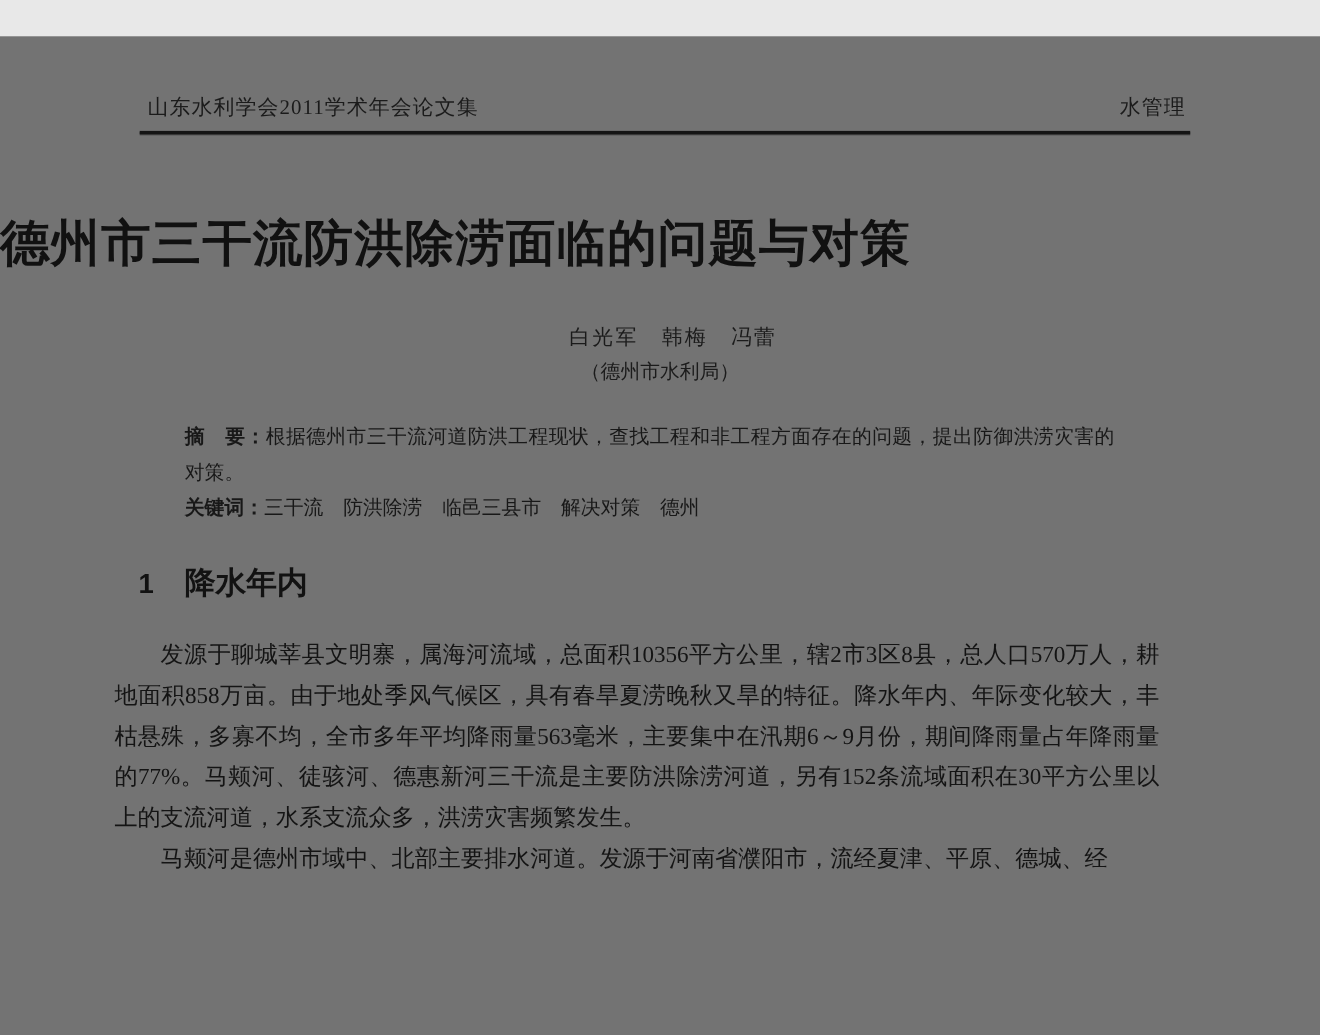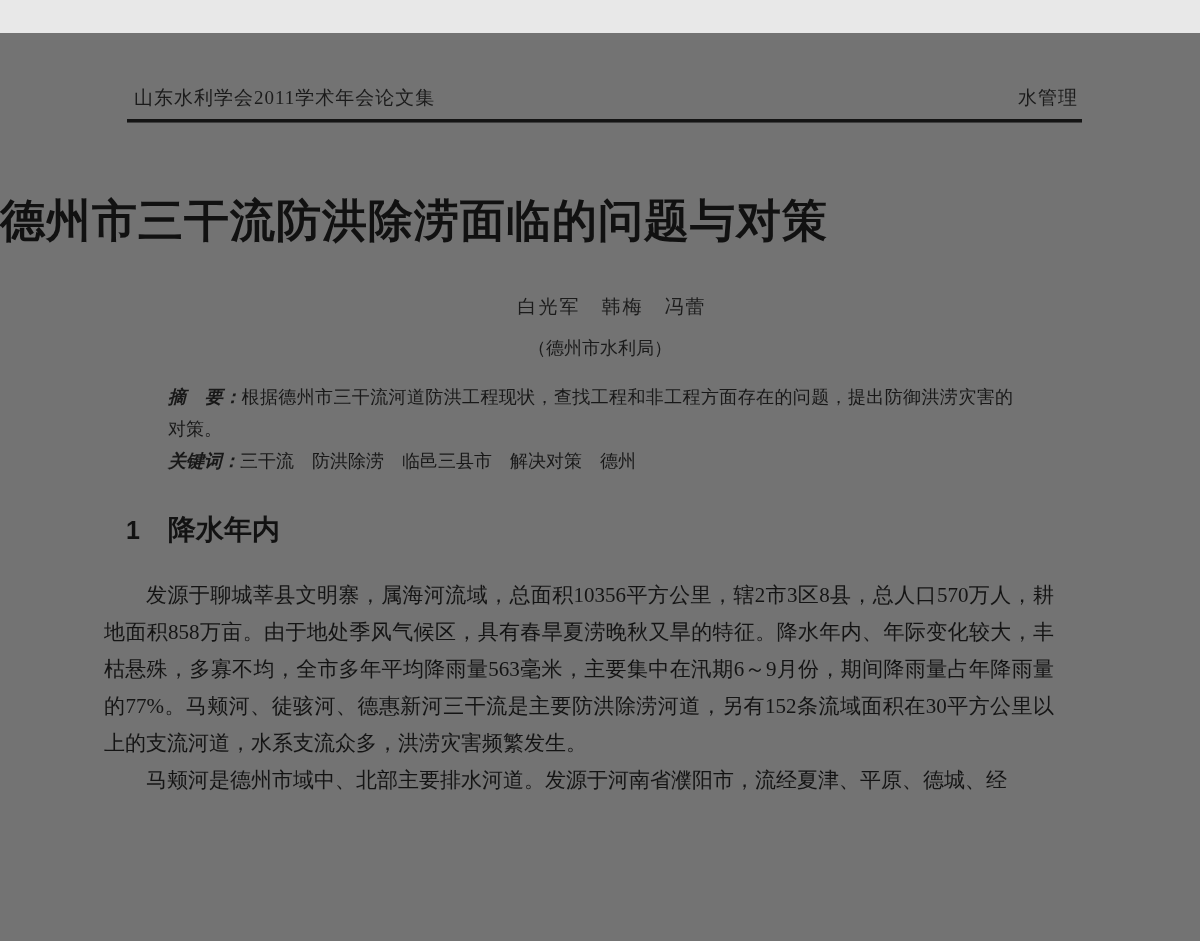--- a/index.html
+++ b/index.html
@@ -58,21 +58,21 @@
     top: 261px;
     left: 12px;
     width: 100%;
     text-align: center;
     font-size: 19px;
     letter-spacing: 2px;
     color: #1b1b1b;
   }
   .affiliation {
     position: absolute;
-    top: 303px;
+    top: 293px;
     left: 0;
     width: 100%;
     text-align: center;
     font-size: 18px;
     color: #1b1b1b;
   }
 
   
   .abstract-block {
     position: absolute;
@@ -80,21 +80,20 @@
     left: 168px;
     width: 845px;
     font-family: "Liberation Sans", "DejaVu Sans", sans-serif;
     font-size: 18px;
     line-height: 32px;
     color: #181818;
     text-align: justify;
   }
   .abstract-block .label {
     font-weight: bold;
-    font-style: italic;
   }
   .keywords-line {
     margin-top: 0;
   }
 
   
   .section-heading {
     position: absolute;
     top: 478px;
     left: 126px;

